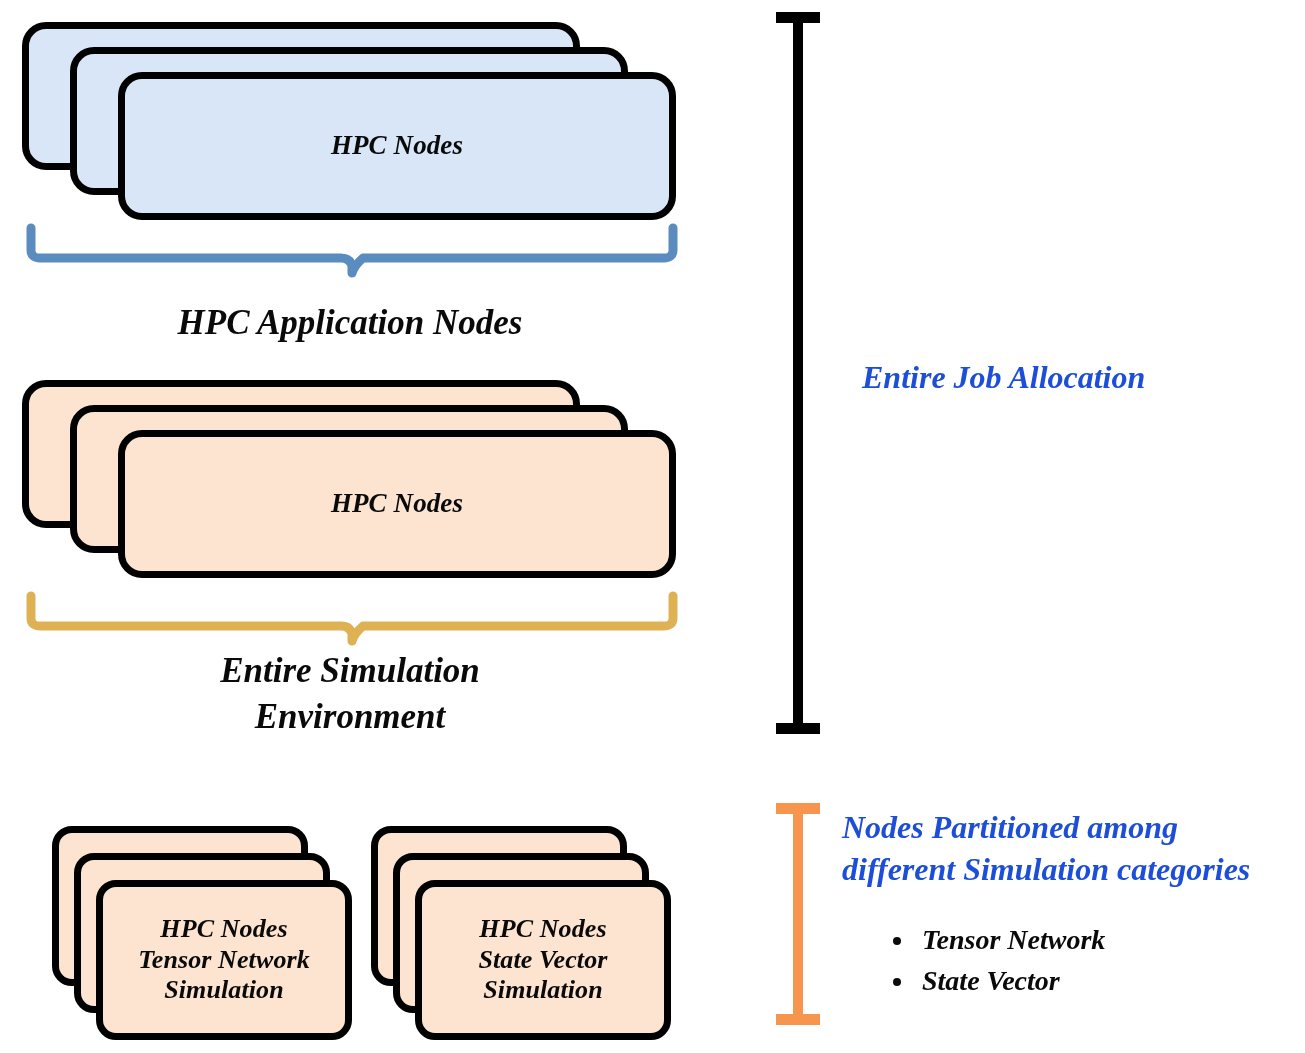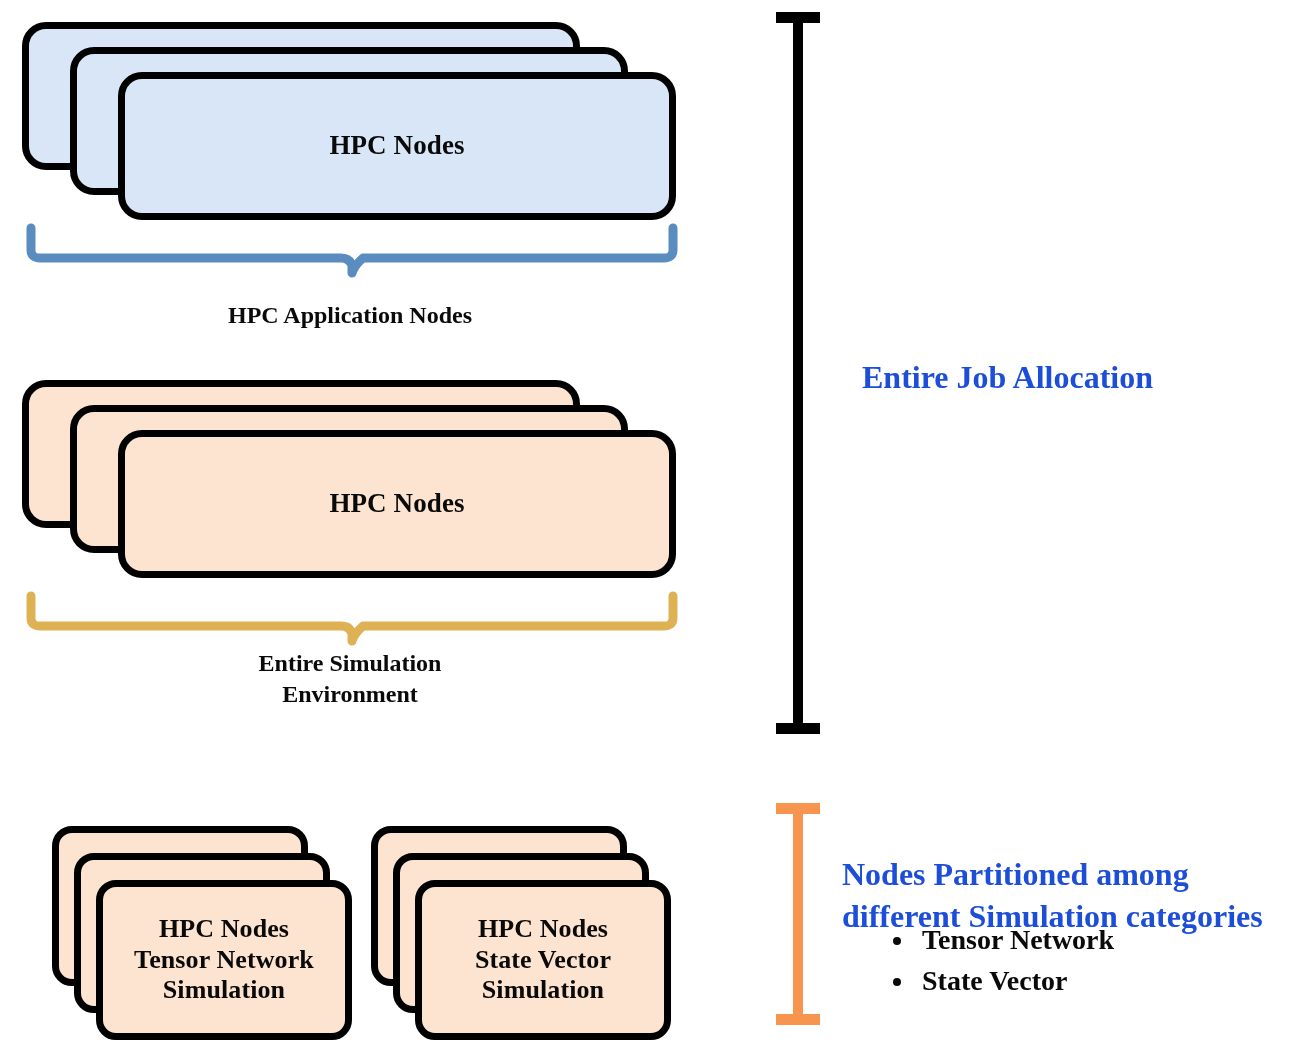--- a/index.html
+++ b/index.html
@@ -10,20 +10,21 @@
   }
   body {
     font-family: "Liberation Serif", "DejaVu Serif", serif;
   }
   #canvas {
     position: relative;
     width: 1305px;
     height: 1053px;
     background: #ffffff;
     overflow: hidden;
+    font-style: italic;
   }
 
   
   .stack {
     position: absolute;
   }
   .card {
     position: absolute;
     border: 7px solid #000000;
     border-radius: 22px;
@@ -61,21 +62,21 @@
 
   
   .ibeam { position: absolute; }
 
   
   .caption {
     position: absolute;
     font-weight: bold;
     color: #0a0a0a;
     text-align: center;
-    font-size: 24px;
+    font-size: 35px;
     line-height: 1.3;
     white-space: pre-line;
   }
   .side-title {
     position: absolute;
     font-weight: bold;
     color: #1d4ed8;
     font-size: 32px;
     line-height: 1.32;
     white-space: pre-line;
@@ -153,21 +154,21 @@
   </svg>
 
   <div class="side-title" style="left:862px; top:356px; width:420px;">Entire Job Allocation</div>
 
   <svg class="ibeam" style="left:772px; top:803px;" width="52" height="222" viewBox="0 0 52 222">
     <rect x="4" y="0" width="44" height="11" fill="#f7944d"></rect>
     <rect x="4" y="211" width="44" height="11" fill="#f7944d"></rect>
     <rect x="21" y="0" width="10" height="222" fill="#f7944d"></rect>
   </svg>
 
-  <div class="side-title" style="left:842px; top:806px; width:450px;margin-top:47px;">Nodes Partitioned among
+  <div class="side-title" style="left:842px; top:806px; width:450px;">Nodes Partitioned among
 different Simulation categories</div>
 
   <ul class="bullet-list" style="left:890px; top:920px; width:380px;">
     <li>Tensor Network</li>
     <li>State Vector</li>
   </ul>
 
 </div>
 
 </body></html>

